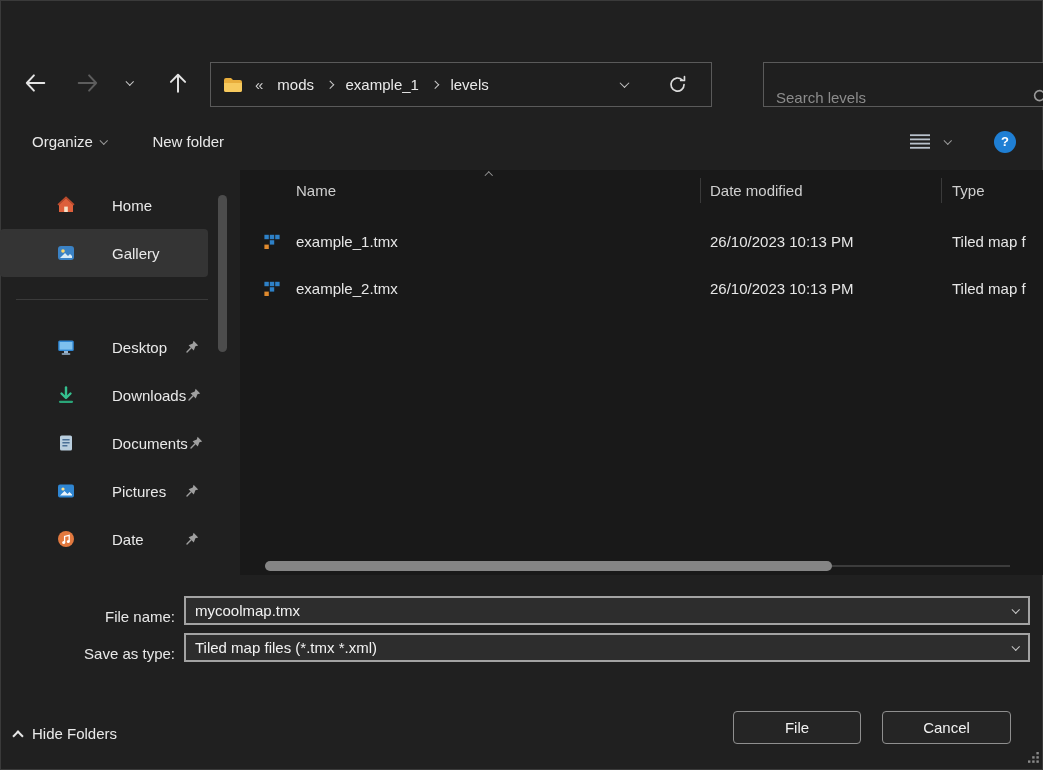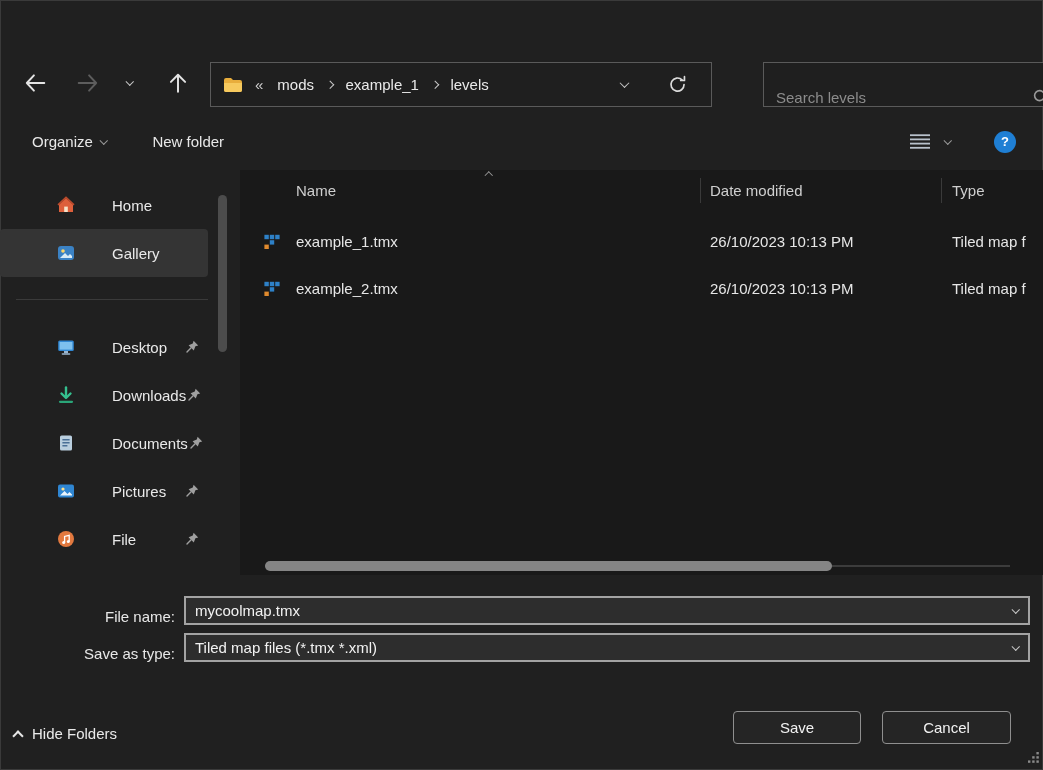--- a/index.html
+++ b/index.html
@@ -276,21 +276,21 @@
       </div>
       <div class="side-item">
         <span class="sicon">
           <svg width="20" height="20" viewBox="0 0 20 20">
             <circle cx="10" cy="10" r="8" fill="#e2793f"></circle>
             <path d="M8.6 13.4 V7.4 L13.2 6.4 V12.4" stroke="#ffffff" stroke-width="1.3" fill="none"></path>
             <circle cx="7.7" cy="13.5" r="1.5" fill="#ffffff"></circle>
             <circle cx="12.3" cy="12.5" r="1.5" fill="#ffffff"></circle>
           </svg>
         </span>
-        <span class="slabel">File</span>
+        <span class="slabel">Date</span>
         <span class="pin">
           <svg width="16" height="16" viewBox="0 0 16 16">
             <path d="M9.6 1.8 L14.2 6.4 L11.4 7.2 L9.8 11.4 L4.6 6.2 L8.8 4.6 Z" fill="#9f9f9f"></path>
             <path d="M6.9 9.1 L3 13" stroke="#9f9f9f" stroke-width="1.4" stroke-linecap="round"></path>
           </svg>
         </span>
       </div>
       <div class="side-scrollbar"></div>
     </div>
 
@@ -355,21 +355,21 @@
         <span class="cchev chev down sm"></span>
       </div>
     </div>
   </div>
 
   <div class="footer">
     <div class="hide-folders">
       <span class="chev up" style="border-color:#e6e6e6; border-width:2px; width:8px; height:8px; margin-top:5px"></span>
       <span>Hide Folders</span>
     </div>
-    <div class="btn save">Save</div>
+    <div class="btn save">File</div>
     <div class="btn cancel">Cancel</div>
     <span class="resize-grip">
       <svg width="13" height="13" viewBox="0 0 13 13">
         <g fill="#8a8a8a">
           <rect x="9.4" y="1" width="2.4" height="2.4"></rect>
           <rect x="9.4" y="5.2" width="2.4" height="2.4"></rect>
           <rect x="5.2" y="5.2" width="2.4" height="2.4"></rect>
           <rect x="9.4" y="9.4" width="2.4" height="2.4"></rect>
           <rect x="5.2" y="9.4" width="2.4" height="2.4"></rect>
           <rect x="1" y="9.4" width="2.4" height="2.4"></rect>

